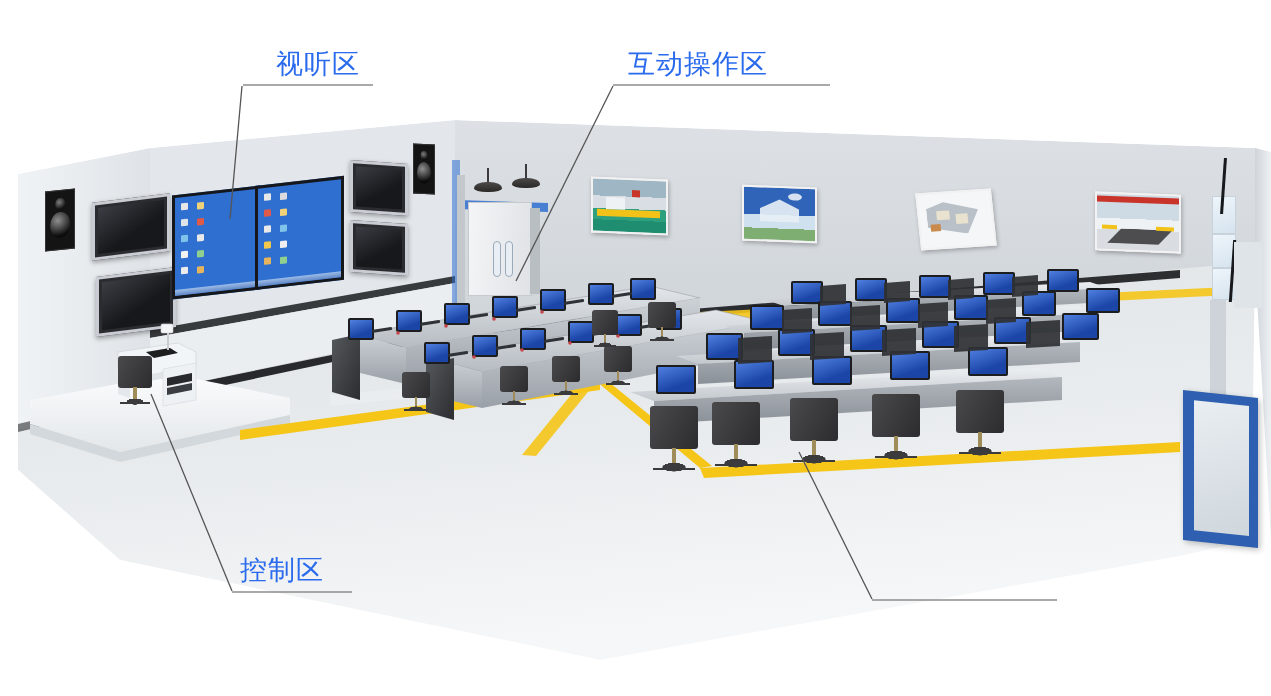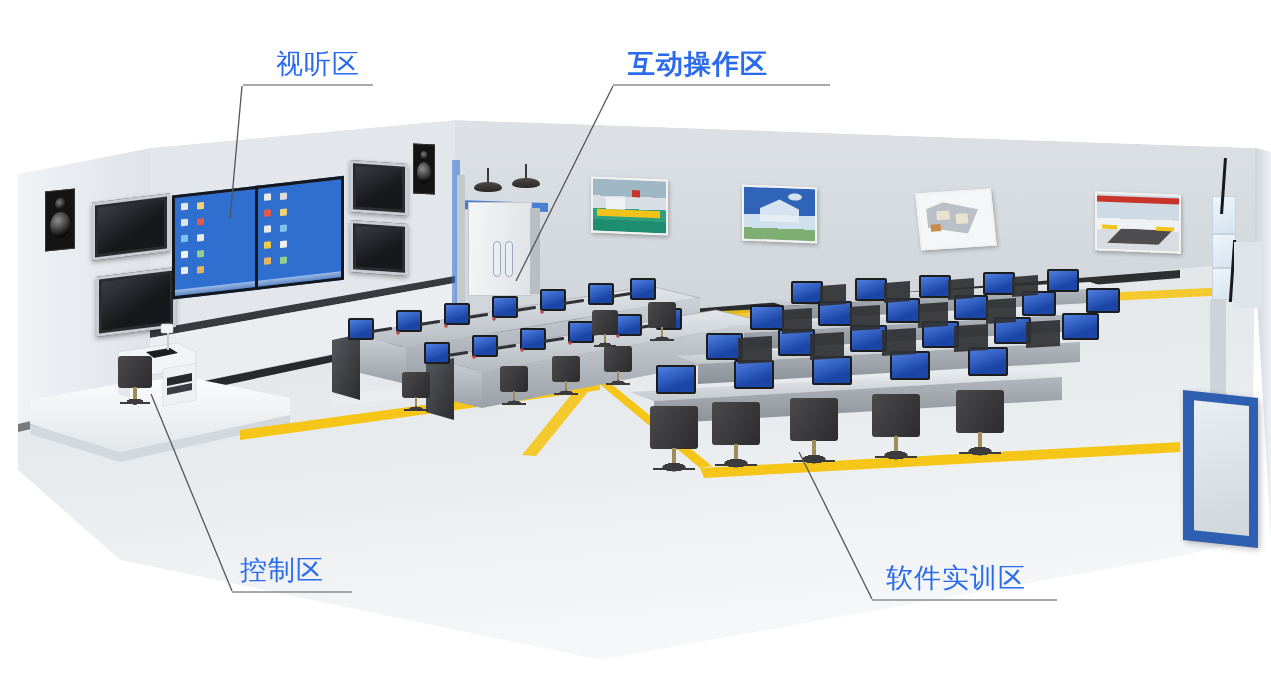--- a/index.html
+++ b/index.html
@@ -542,17 +542,16 @@
     <line x1="613" y1="85" x2="830" y2="85" stroke="#8c8c8c" stroke-width="1.6"></line>
 
     <line x1="232" y1="591" x2="151" y2="394" stroke="#555" stroke-width="1.3"></line>
     <line x1="232" y1="592" x2="352" y2="592" stroke="#8c8c8c" stroke-width="1.6"></line>
 
     <line x1="872" y1="599" x2="799" y2="452" stroke="#555" stroke-width="1.3"></line>
     <line x1="872" y1="600" x2="1057" y2="600" stroke="#8c8c8c" stroke-width="1.6"></line>
   </svg>
 
   <div class="label" style="left:276px;top:46px;">视听区</div>
-  <div class="label" style="left:628px;top:46px;font-weight:bold;">互动操作区</div>
+  <div class="label" style="left:628px;top:46px;">互动操作区</div>
   <div class="label" style="left:240px;top:552px;">控制区</div>
-  <div class="label" style="left:886px;top:560px;">软件实训区</div>
 
 </div>
 
 </body></html>

